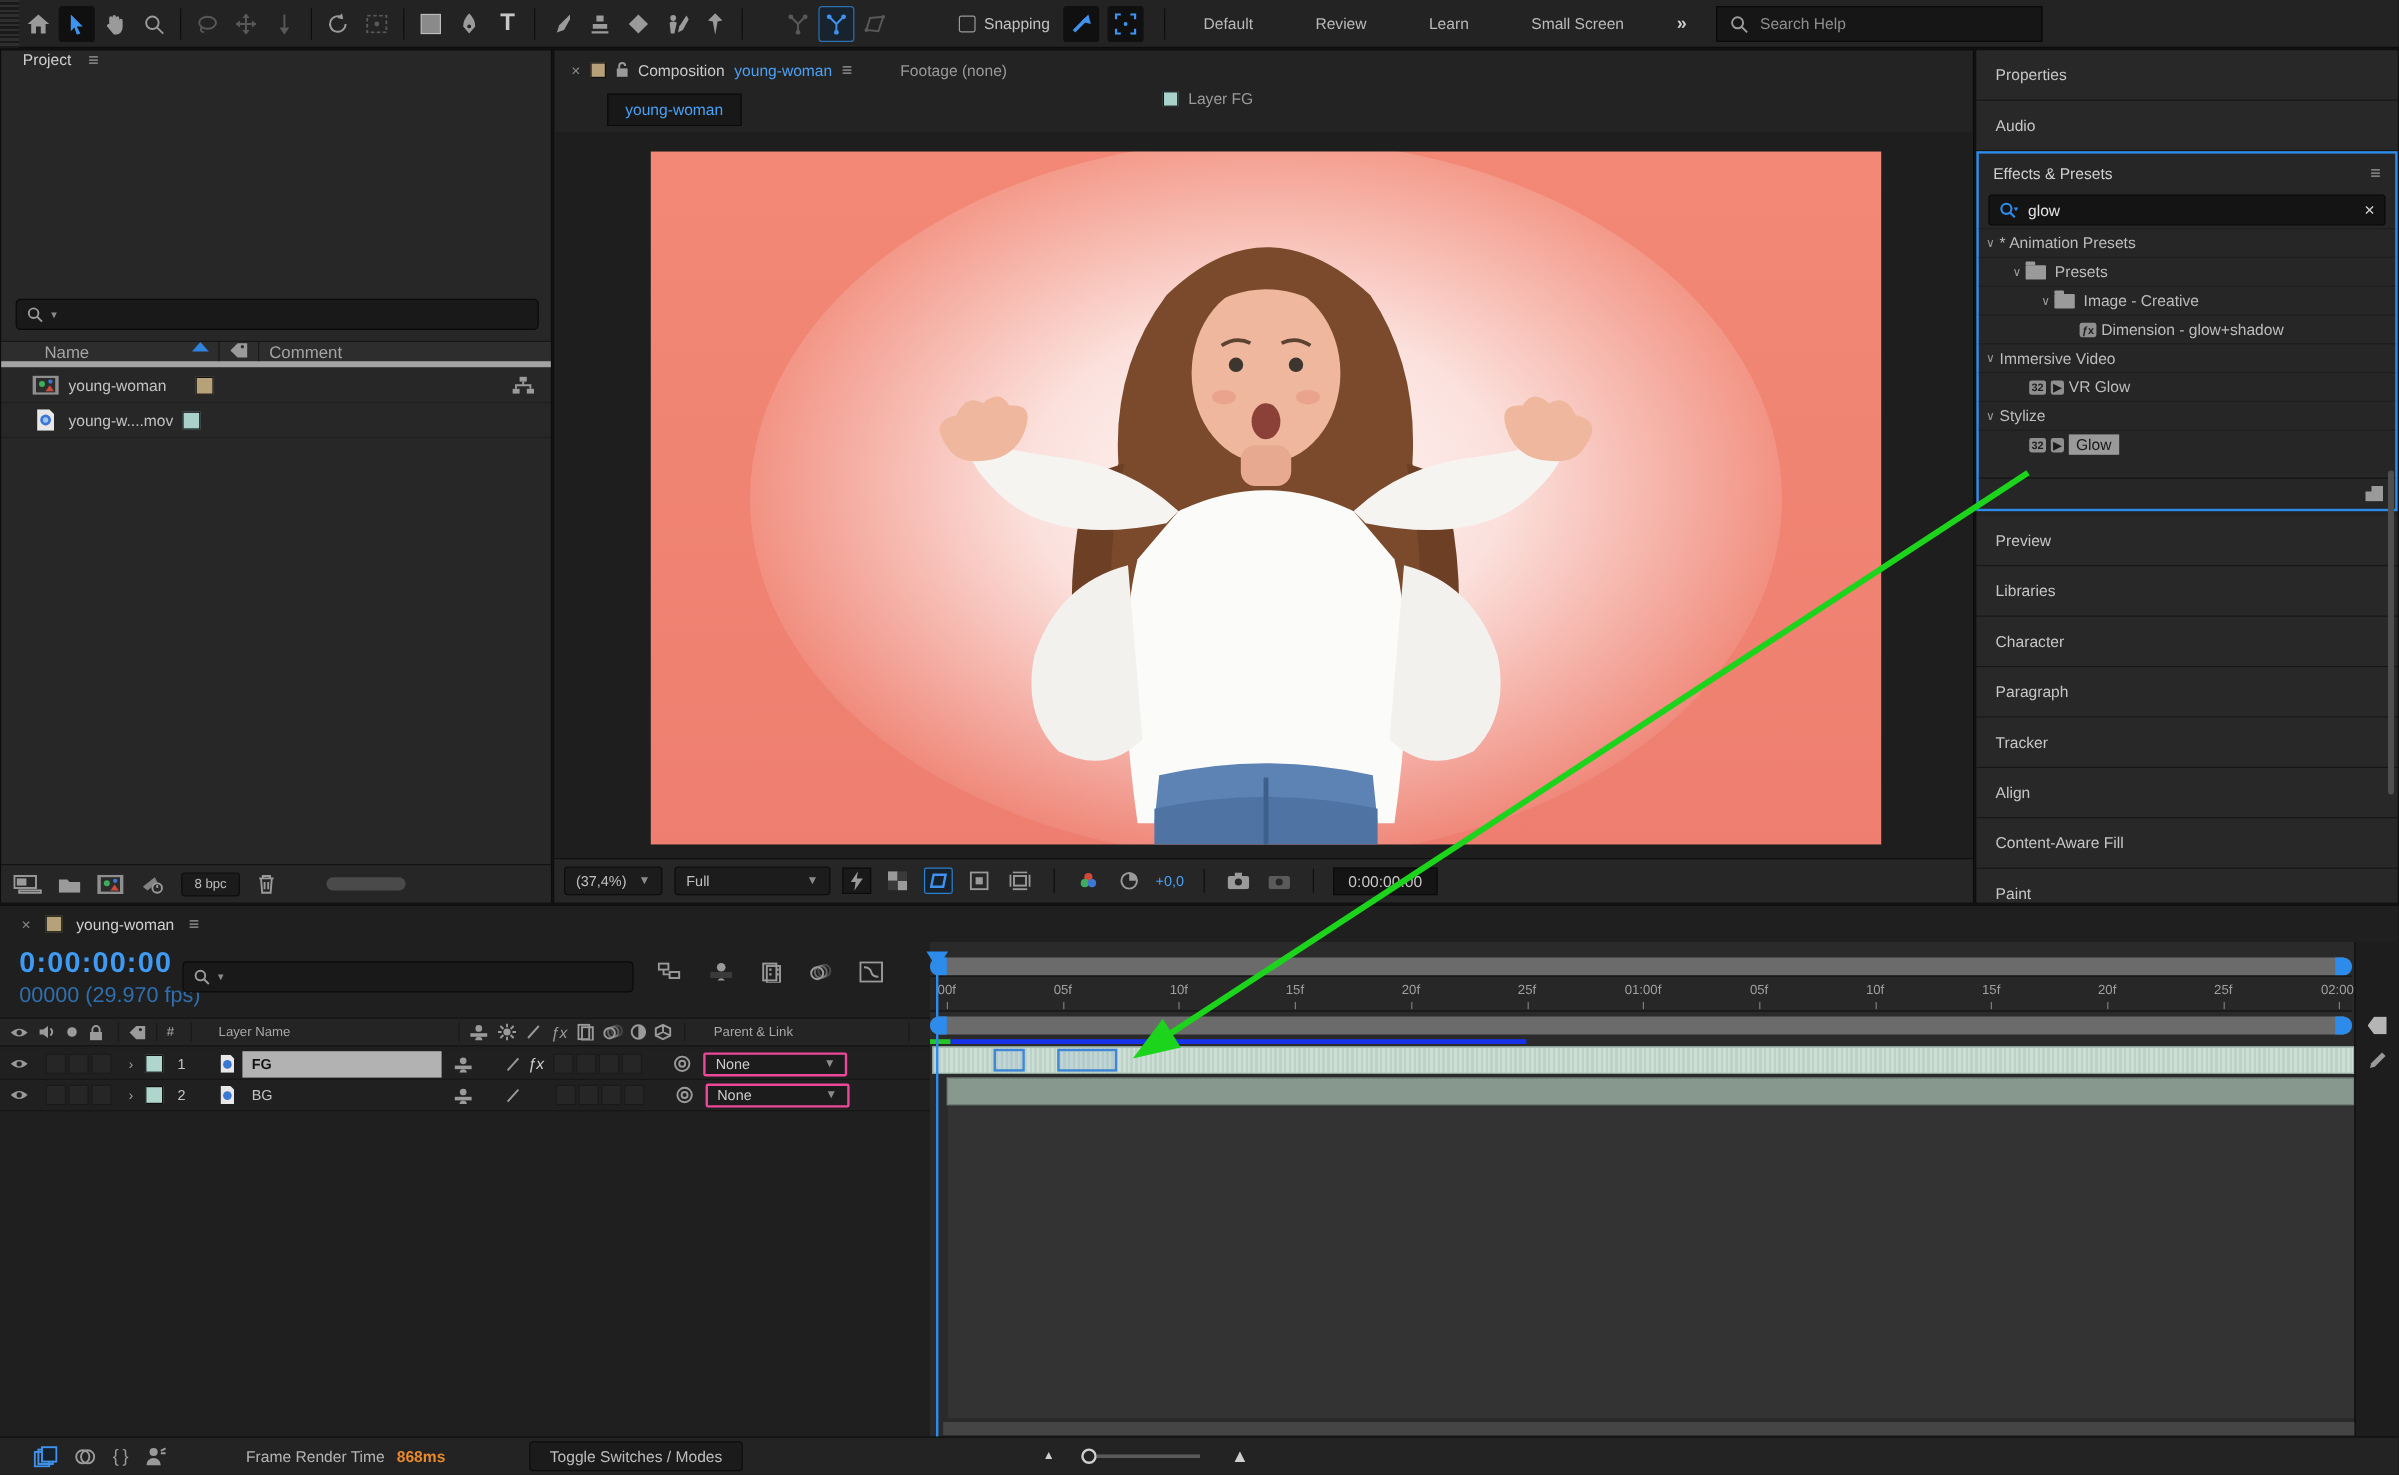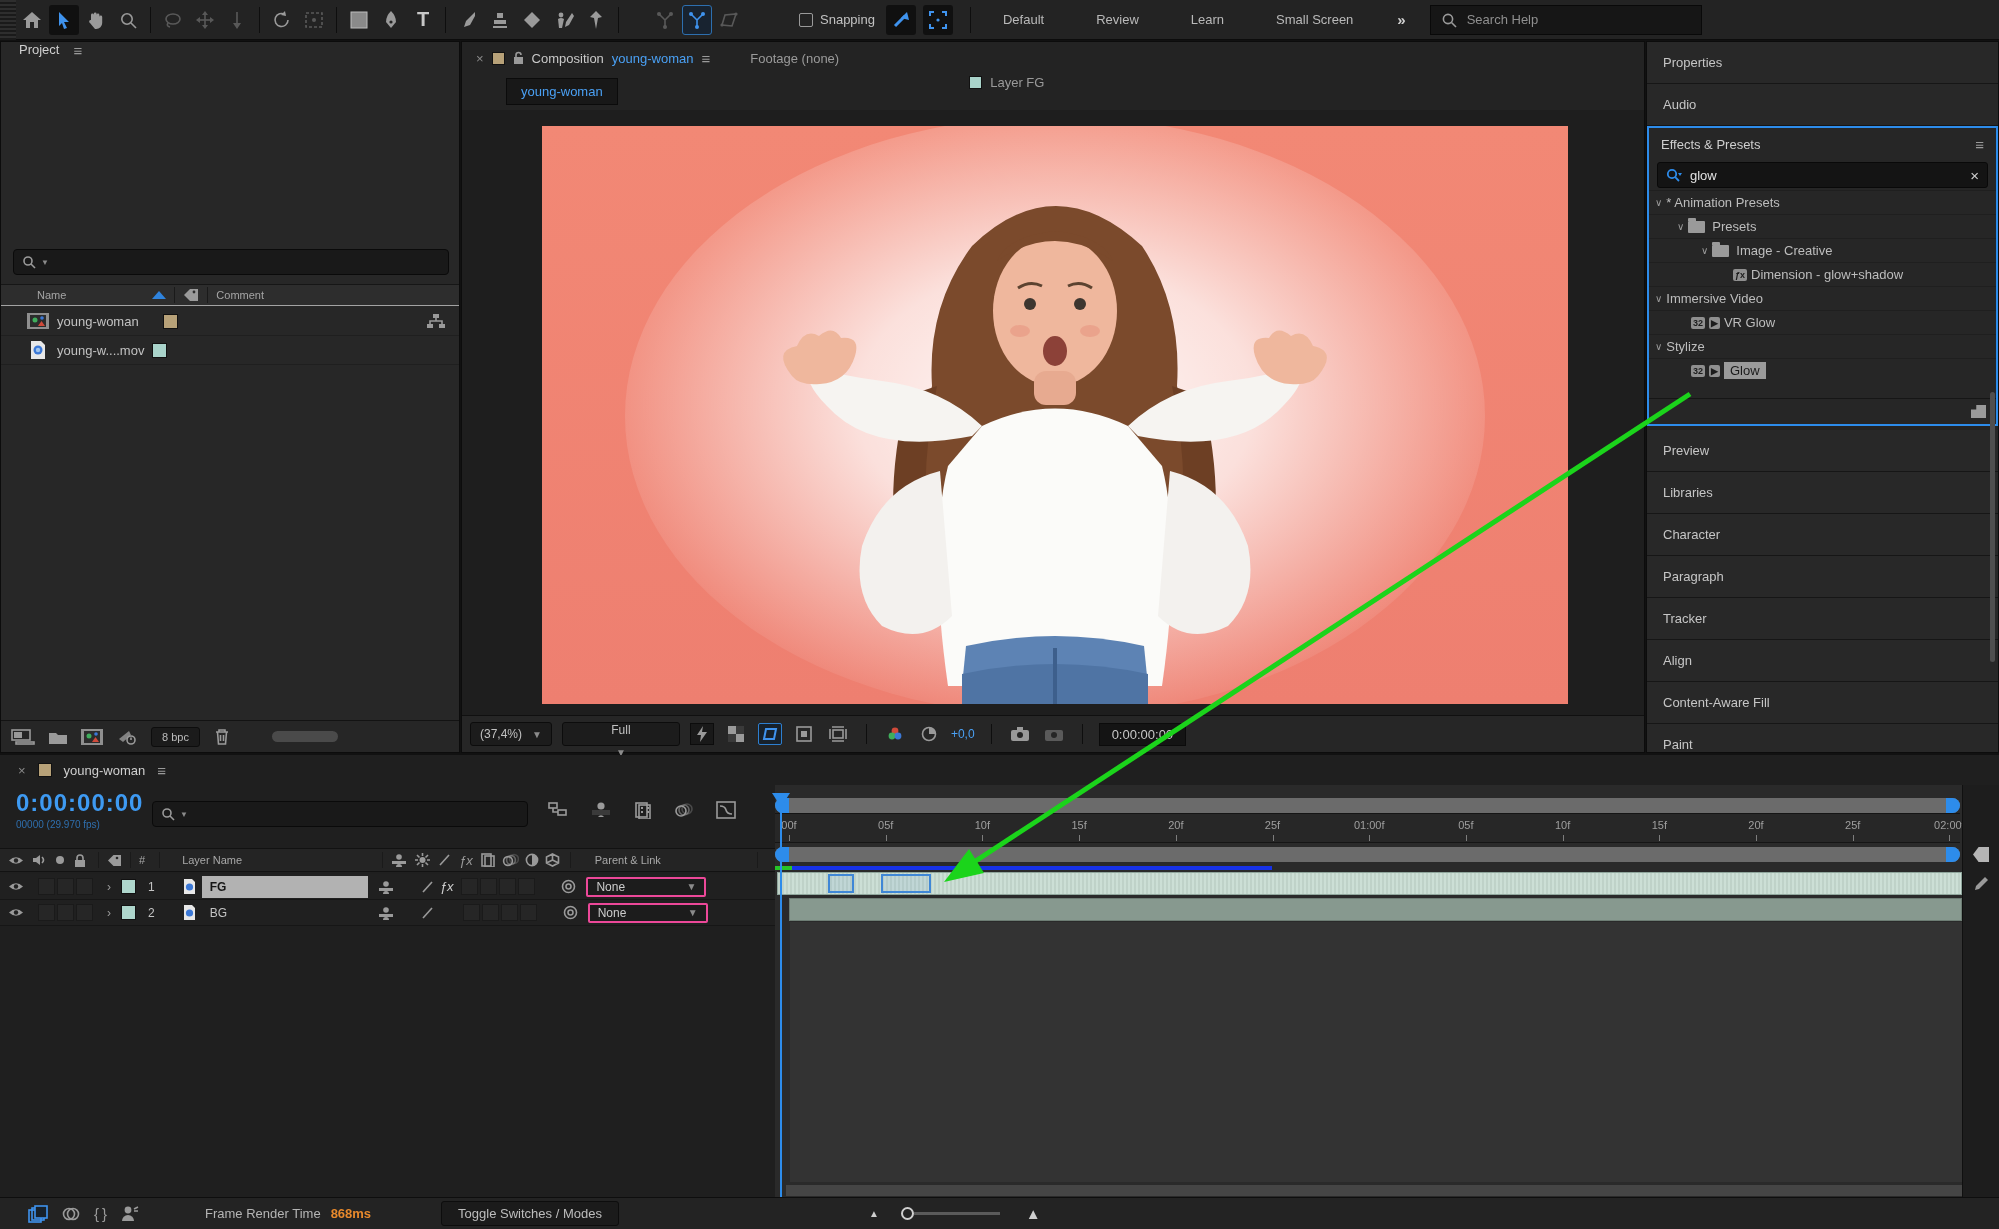--- a/index.html
+++ b/index.html
@@ -35,21 +35,21 @@
   .ptitle { font-size:13px; color:#cfcfcf; }
 
   
   #project { left:0; top:41px; width:460px; height:712px; }
   #project .head { height:30px; display:flex; align-items:flex-start; gap:14px; padding-left:18px; }
   .burger { color:#9a9a9a; font-size:15px; }
   .searchbox { background:#191919; border:1px solid #0a0a0a; border-radius:4px; height:26px;
                display:flex; align-items:center; padding:0 8px; gap:4px; color:#8a8a8a; }
   #proj-search { left:12px; top:207px; width:436px; }
   #proj-cols { left:0; top:242px; width:458px; height:22px; background:#2d2d2d; border-top:1px solid #161616;
-               border-bottom:1px solid #a3a3a3; display:flex; align-items:center; font-size:11px; color:#a5a5a5; }
+               border-bottom:5px solid #a3a3a3; display:flex; font-size:14px; color:#a5a5a5; }
   .colsep { width:1px; height:16px; background:#1a1a1a; margin:0 8px; }
   .sortup { width:0; height:0; border-left:7px solid transparent; border-right:7px solid transparent;
             border-bottom:8px solid #2f83dd; margin-left:86px; }
   .prow { left:0; width:458px; height:29px; display:flex; align-items:center; font-size:13px; color:#c2c2c2;
           border-bottom:1px solid #1f1f1f; }
   .swatch { width:15px; height:15px; border:1px solid #111; }
   #proj-foot { left:0; bottom:0; width:458px; height:32px; background:#262626; border-top:1px solid #131313;
                display:flex; align-items:center; gap:14px; padding-left:10px; }
   .chip { background:#1b1b1b; border:1px solid #0d0d0d; border-radius:3px; padding:3px 10px; color:#bdbdbd; font-size:11px; }
   .scrollpill { width:66px; height:11px; border-radius:6px; background:#4a4a4a; margin-left:28px; }
@@ -91,21 +91,21 @@
   .glowsel { background:#9a9a9a; color:#1a1a1a; padding:1px 6px; }
   #fx-foot { position:absolute; bottom:0; left:0; width:100%; height:26px; border-top:1px solid #161616;
              display:flex; align-items:center; justify-content:flex-end; padding-right:10px; }
   .newicon { width:15px; height:13px; background:#9a9a9a; clip-path:polygon(35% 0,100% 0,100% 100%,0 100%,0 35%,35% 35%); }
   #rscroll { position:absolute; right:3px; top:350px; width:5px; height:270px; background:#4f4f4f; border-radius:3px; }
 
   
   #timeline { left:0; top:755px; width:1999px; height:474px; background:#1f1f1f; }
   #ttab { height:30px; display:flex; align-items:center; gap:12px; padding-left:18px; font-size:13px; color:#cfcfcf; }
   #bigtime { position:absolute; left:16px; top:34px; color:#3e9af2; font-size:24px; font-weight:bold; letter-spacing:1px; }
-  #fps { position:absolute; left:16px; top:64px; color:#2f6fae; font-size:10px; }
+  #fps { position:absolute; left:16px; top:64px; color:#2f6fae; font-size:18px; }
   #tl-search { position:absolute; left:152px; top:46px; width:376px; }
   #tl-icons { position:absolute; left:548px; top:46px; display:flex; gap:22px; align-items:center; }
   #tl-cols { position:absolute; left:0; top:93px; width:775px; height:24px; background:#242424;
              border-top:1px solid #121212; border-bottom:1px solid #121212; display:flex; align-items:center;
              font-size:11px; color:#a8a8a8; }
   .lrow { position:absolute; left:0; width:775px; height:26px; display:flex; align-items:center;
           font-size:12px; color:#c4c4c4; border-bottom:1px solid #161616; background:#202020; }
   .cellbox { width:17px; height:17px; background:#262626; border:1px solid #1a1a1a; margin-right:2px; }
   .fgname { background:#b2b2b2; color:#151515; width:166px; height:22px; display:flex; align-items:center;
             padding-left:8px; font-weight:bold; }
@@ -447,21 +447,21 @@
         <path d="M420 578 L420 548 Q513 528 606 548 L606 578 Z" fill="#4f74a4"></path>
         <line x1="513" y1="522" x2="513" y2="578" stroke="#3d5f8c" stroke-width="4"></line>
       </svg>
     </div>
   </div>
   <div id="vbottom">
     <div class="dd">
       <span>(37,4%)</span>
         <span class="ddcaret">▼</span>
     </div>
-    <div class="dd" style="width:118px;justify-content:space-between;flex-direction:column;">
+    <div class="dd" style="width:130px;justify-content:space-between;">
       <span>Full</span>
         <span class="ddcaret">▼</span>
     </div>
     <div class="vic" style="background:#191919;border:1px solid #0c0c0c;">
       <svg width="14" height="16">
           <path class="icf" d="M8 0 L2 9 H6 L5 16 L12 6 H7 Z"></path>
         </svg>
     </div>
     <div class="vic">
       <svg width="16" height="16">

